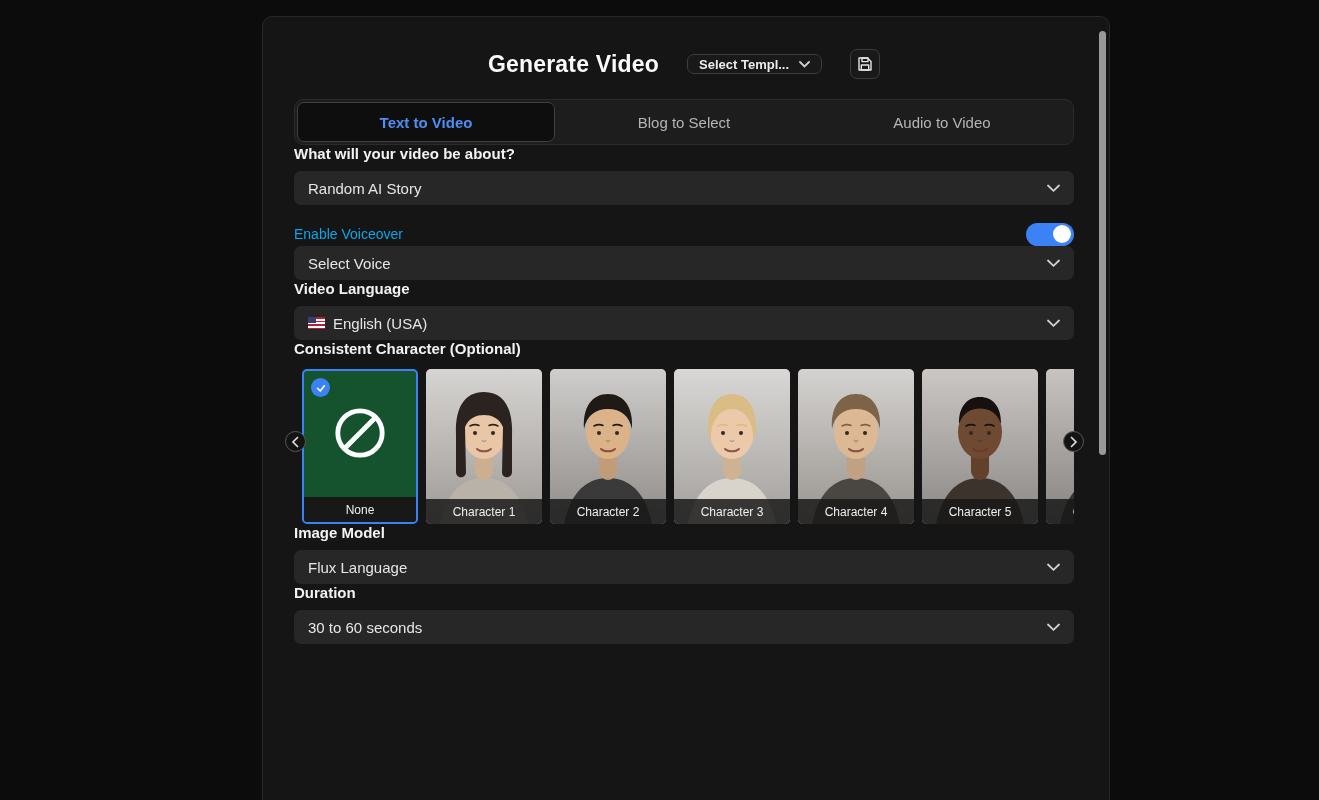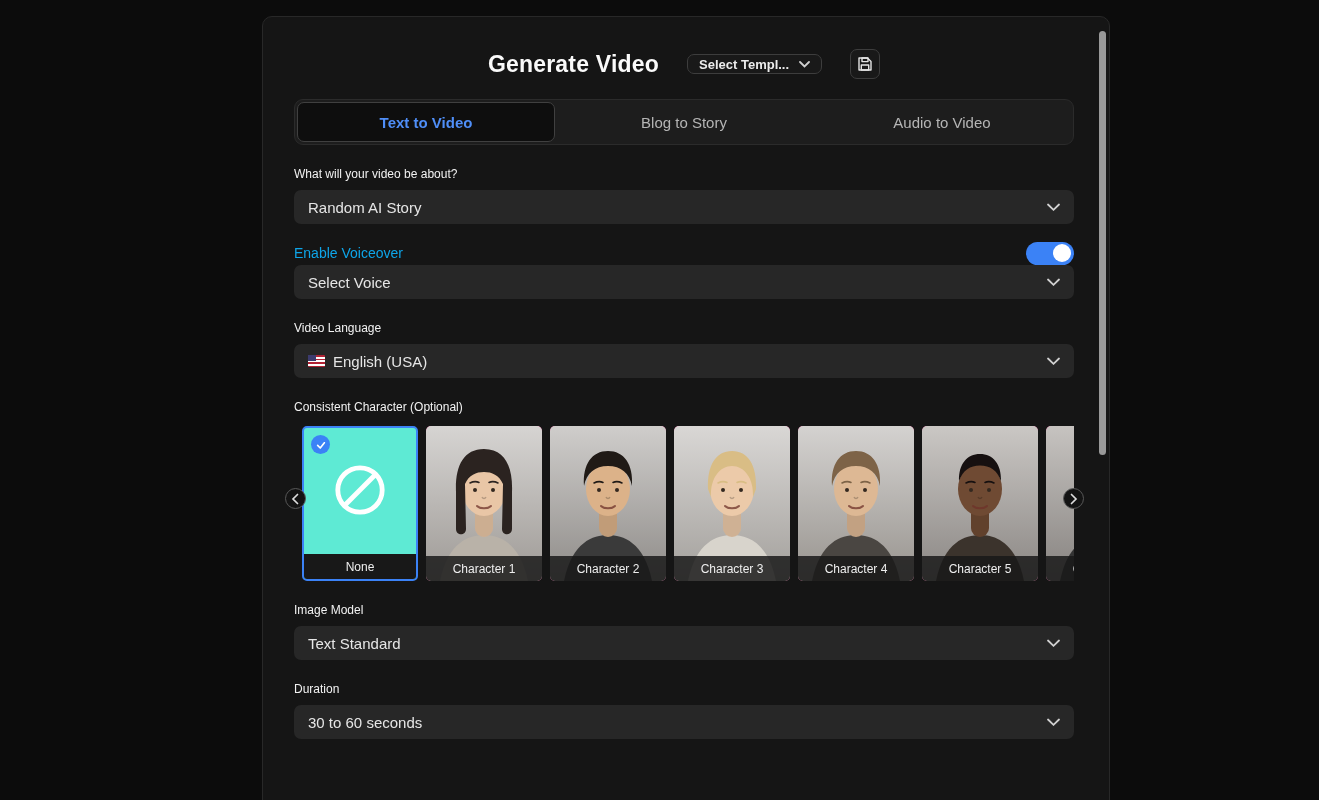--- a/index.html
+++ b/index.html
@@ -15,35 +15,35 @@
   .tpl-btn{display:flex;align-items:center;gap:10px;height:20px;padding:0 11px;
     background:#191919;border:1px solid #3d3d3d;border-radius:7px;
     font-size:13px;font-weight:bold;color:#ececec;cursor:pointer}
   .icon-btn{display:flex;align-items:center;justify-content:center;width:30px;height:30px;
     background:#191919;border:1px solid #3d3d3d;border-radius:7px;cursor:pointer}
   .tabs{display:flex;margin-top:18px;background:#1d1d1d;border:1px solid #2b2b2b;
     border-radius:9px;padding:2px;height:46px}
   .tab{flex:1;display:flex;align-items:center;justify-content:center;font-size:15px;
     color:#b5b5b5;border-radius:7px;border:1px solid transparent;cursor:pointer}
   .tab.active{background:#0e0e0e;border-color:#404040;color:#4f8ef7;font-weight:bold}
-  .label{font-size:12px;font-weight:normal;color:#f2f2f2;margin-top:22px;margin-bottom:9px}
+  .label{font-size:15px;font-weight:bold;color:#f2f2f2;margin-bottom:9px}
   .select{display:flex;align-items:center;justify-content:space-between;height:34px;
     background:#272727;border-radius:7px;padding:0 14px;font-size:15px;color:#e6e6e6;cursor:pointer}
   .select .val{display:flex;align-items:center;gap:8px}
   .vo-row{display:flex;align-items:center;justify-content:space-between;margin-top:17px;height:24px}
   .vo-label{font-size:14px;color:#0ea5e9}
   .toggle{width:48px;height:23px;border-radius:12px;position:relative;cursor:pointer;background:#3a3a3a}
   .toggle.on{background:#3b82f6}
   .knob{position:absolute;top:2.5px;right:3px;width:18px;height:18px;border-radius:50%;background:#fff}
   .carousel{position:relative;margin-top:12px}
   .track{display:flex;gap:8px;margin-left:8px;overflow:hidden}
   .card{position:relative;flex:0 0 116px;width:116px;height:155px;border-radius:5px;
     overflow:hidden;cursor:pointer;background:#ec4899}
   .card svg{display:block}
-  .card.none{background:#5eead4;border:2px solid #3b82f6}
+  .card.none{background:#14532d;border:2px solid #3b82f6}
   .card-label{position:absolute;left:0;right:0;bottom:0;height:25px;display:flex;
     align-items:center;justify-content:center;font-size:12px;color:#eee;
     background:rgba(24,24,24,.84);white-space:nowrap;overflow:hidden}
   .card.none .card-label{background:#181818}
   .badge{position:absolute;left:7px;top:7px;width:19px;height:19px;border-radius:50%;
     background:#3b82f6;display:flex;align-items:center;justify-content:center}
   .nosign{position:absolute;left:50%;top:62px;transform:translate(-50%,-50%)}
   .nav-btn{position:absolute;top:62px;width:21px;height:21px;border-radius:50%;
     background:#141414;border:1px solid #585858;color:#ddd;display:flex;align-items:center;
     justify-content:center;cursor:pointer;z-index:2}
@@ -75,21 +75,21 @@
         <rect x="4.3" y="9" width="7.4" height="5"></rect>
       </svg>
     </div>
   </div>
 
   <div class="tabs">
     <div class="tab active">
         <span>Text to Video</span>
       </div>
     <div class="tab">
-        <span>Blog to Story</span>
+        <span>Blog to Select</span>
       </div>
     <div class="tab">
         <span>Audio to Video</span>
       </div>
   </div>
 
   <div class="label">What will your video be about?</div>
   <div class="select">
     <span class="val">
         <span>Random AI Story</span>
@@ -288,21 +288,21 @@
     <path d="M51 80 C54 83 62 83 65 80" stroke="rgba(110,50,42,.75)" stroke-width="2" fill="none" stroke-linecap="round"></path>
   </svg>
   <div class="card-label">Character 6</div>
         </div>
       </div>
   </div>
 
   <div class="label">Image Model</div>
   <div class="select">
     <span class="val">
-        <span>Text Standard</span>
+        <span>Flux Language</span>
       </span>
     <svg class="chev" width="13" height="8" viewBox="0 0 13 8">
         <polyline points="1,1.5 6.5,6.8 12,1.5" fill="none" stroke="#d0d0d0" stroke-width="1.8" stroke-linecap="round"></polyline>
       </svg>
   </div>
 
   <div class="label">Duration</div>
   <div class="select">
     <span class="val">
         <span>30 to 60 seconds</span>

